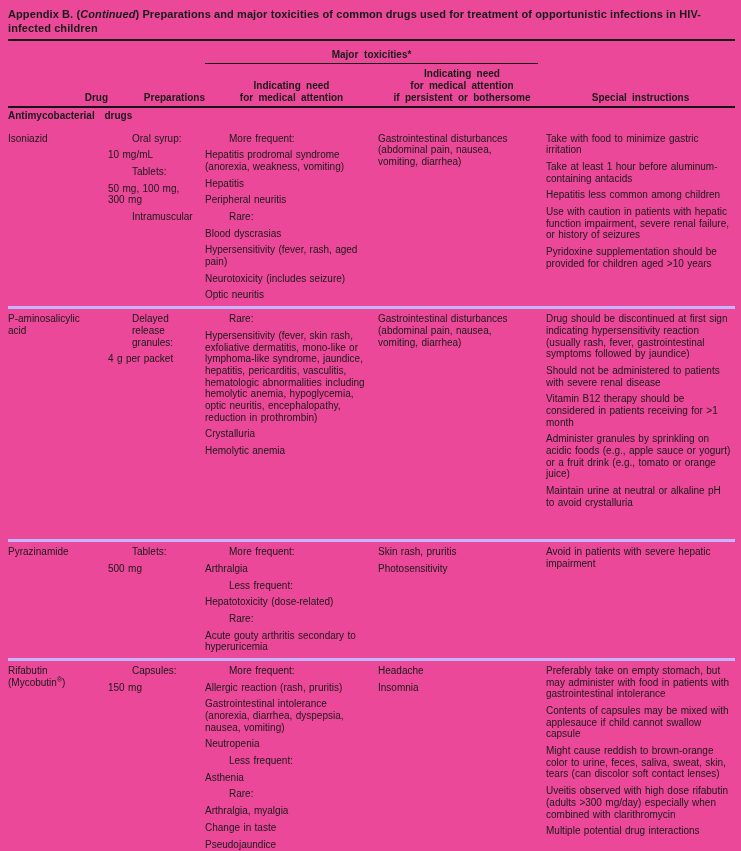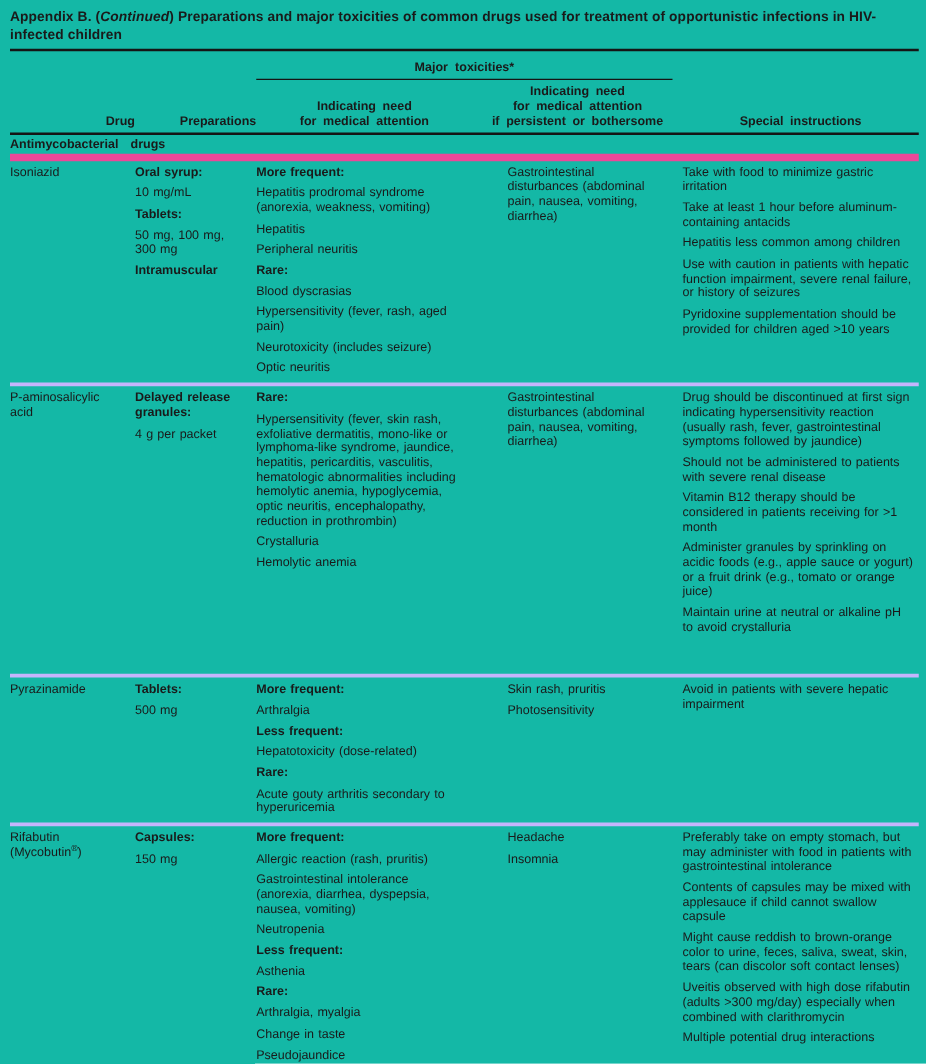--- a/index.html
+++ b/index.html
@@ -6,21 +6,21 @@
   html, body { margin: 0; padding: 0; background: #ffffff; }
   body {
     width: 741px; height: 851px;
     font-family: "Liberation Sans", "DejaVu Sans", sans-serif;
     color: #1a1a1a;
   }
   .page {
     width: 741px; height: 851px;
     padding: 7px 6px 0 8px;
     overflow: hidden;
-    background: #14b8a6;
+    background: #ec4899;
   }
   
   .doc-title {
     font-size: 11px; font-weight: bold; line-height: 1.3;
     letter-spacing: 0.1px;
     padding-right: 2px;
   }
   .doc-title .it { font-style: italic; }
   .title-rule { border-bottom: 2px solid #151515; margin-top: 3px; }
 
@@ -52,26 +52,26 @@
 
   
   .trow { border-bottom: 3px solid #c4b5fd; padding-top: 4px; }
   .trow:last-child { border-bottom: 2px solid #151515; }
   .trow:nth-child(1) { min-height: 170px; }
   .trow:nth-child(2) { min-height: 233px; }
   .trow:nth-child(3) { min-height: 108px; }
   .trow:nth-child(4) { min-height: 214px; }
   .cell { font-size: 10px; line-height: 1.17; word-spacing: 0.6px; }
   .cell p { margin: 0 0 5px 0; }
-  .cell p.b { font-weight: bold; }
+  .cell p.b { font-weight: normal; margin-left: 24px; }
   .cell sup { font-size: 7px; vertical-align: super; line-height: 0; }
   .cell.c-drug { padding-right: 8px; }
   .cell.c-preparations { padding-right: 6px; }
   .cell.c-tox_attention { padding-right: 10px; }
-  .cell.c-tox_persistent { padding-right: 18px; margin-left: 28px; }
+  .cell.c-tox_persistent { padding-right: 18px; }
   .cell.c-special { padding-right: 3px; }
 </style>
 </head>
 <body>
 
 <div class="page">
 
   <div class="doc-title"><span>Appendix B. (</span><span class="it">Continued</span><span>) Preparations and major toxicities of common drugs used for treatment of opportunistic infections in HIV-infected children</span></div>
   <div class="title-rule"></div>
 

